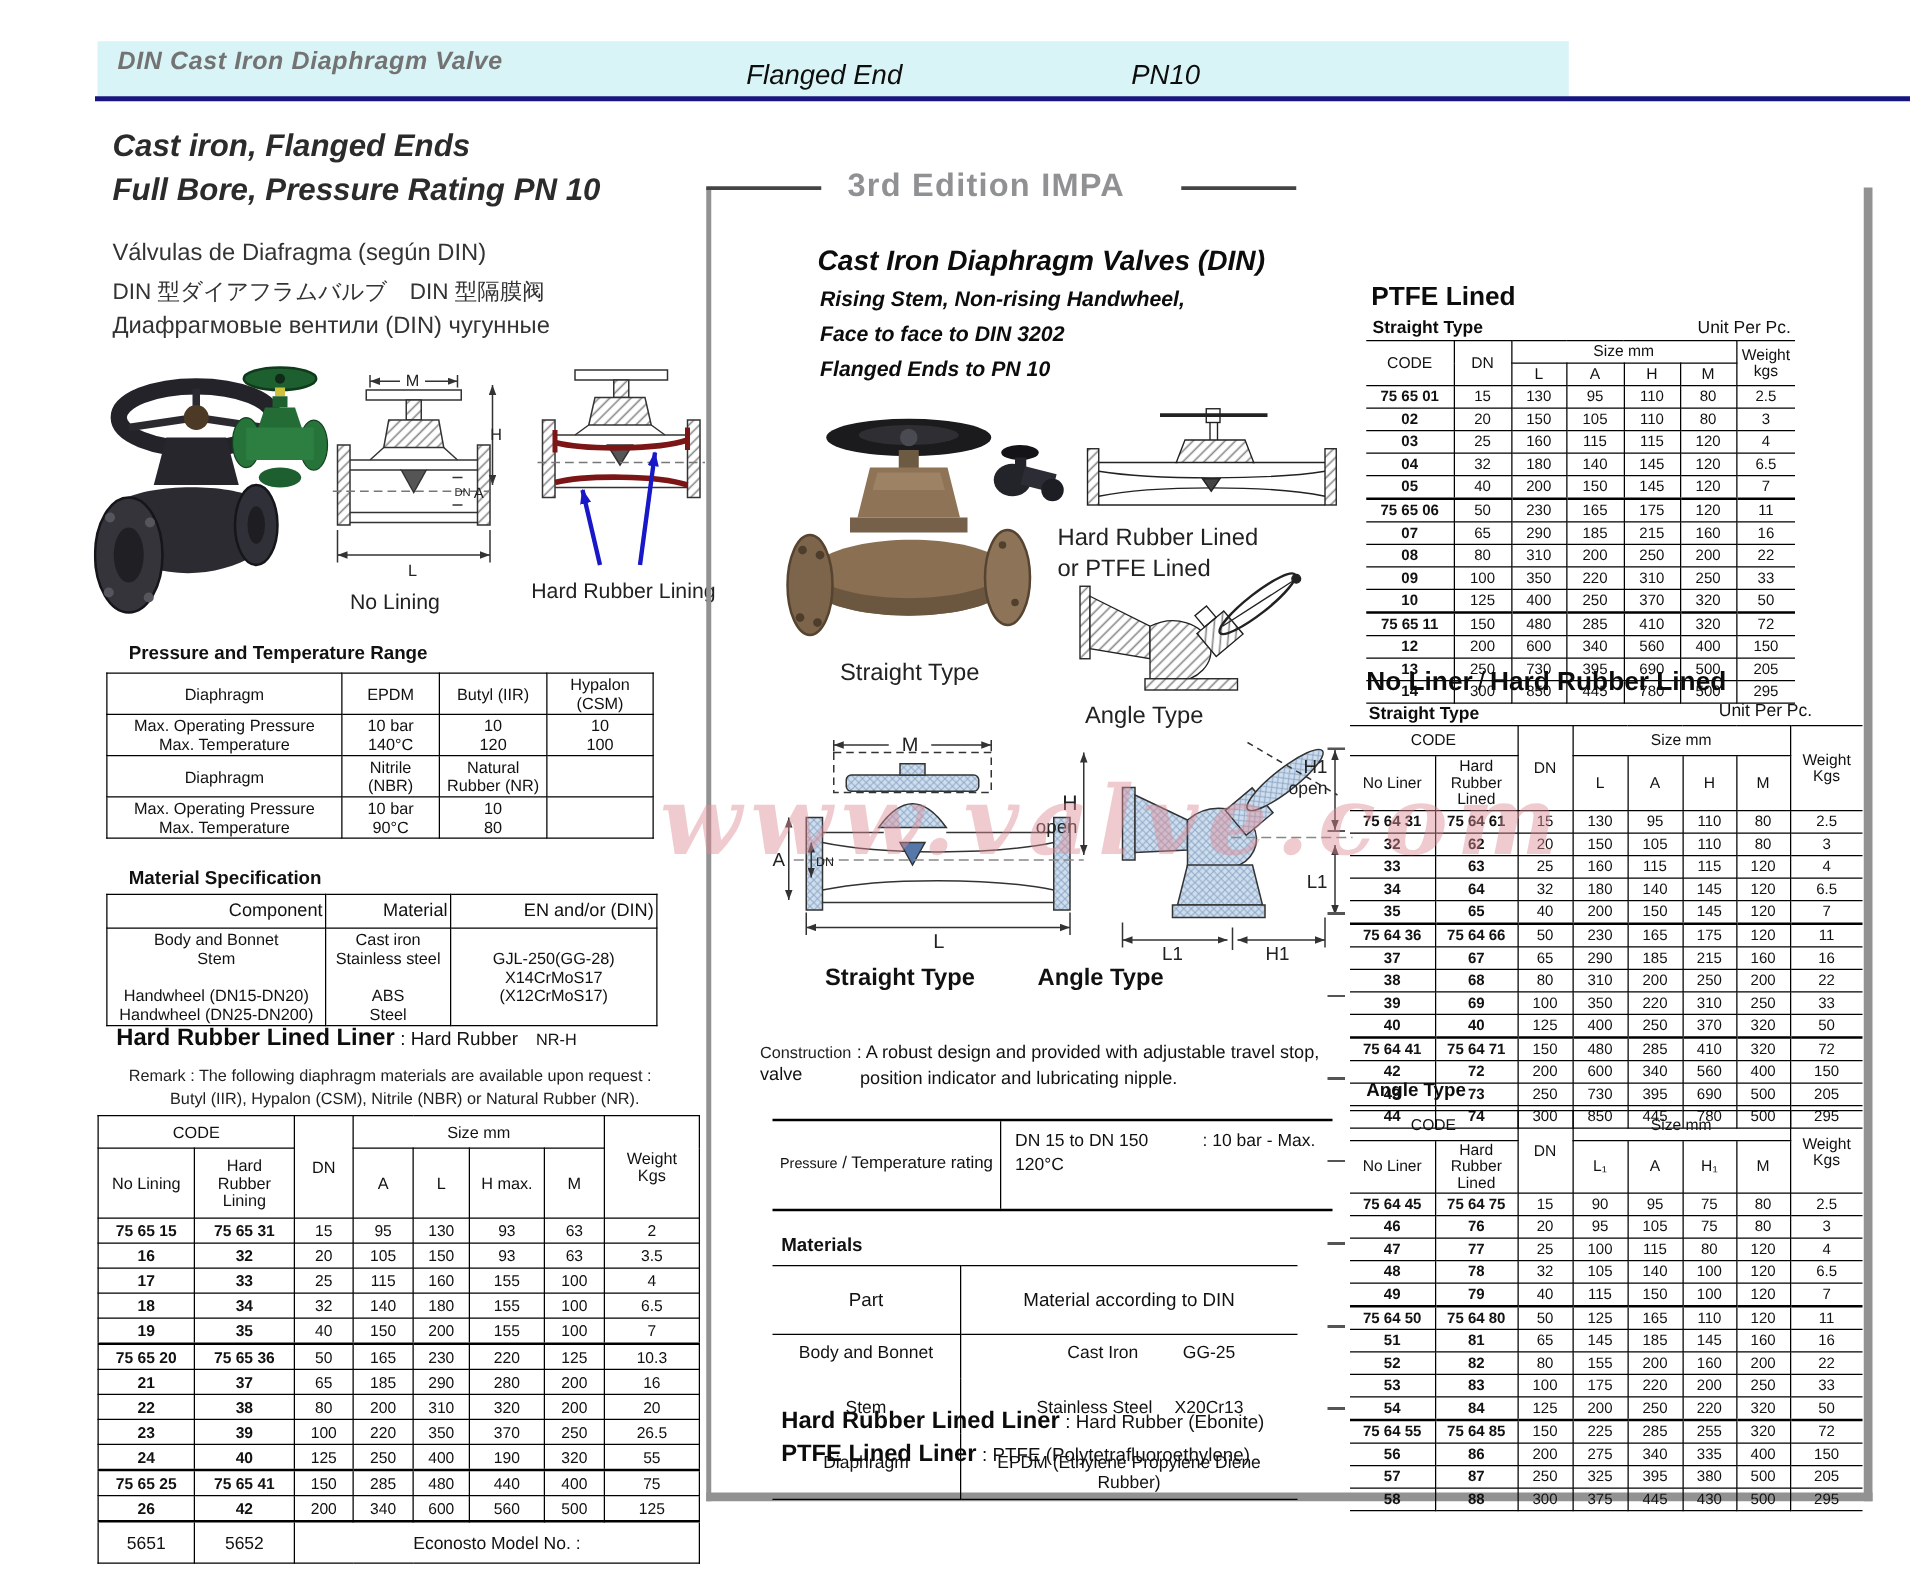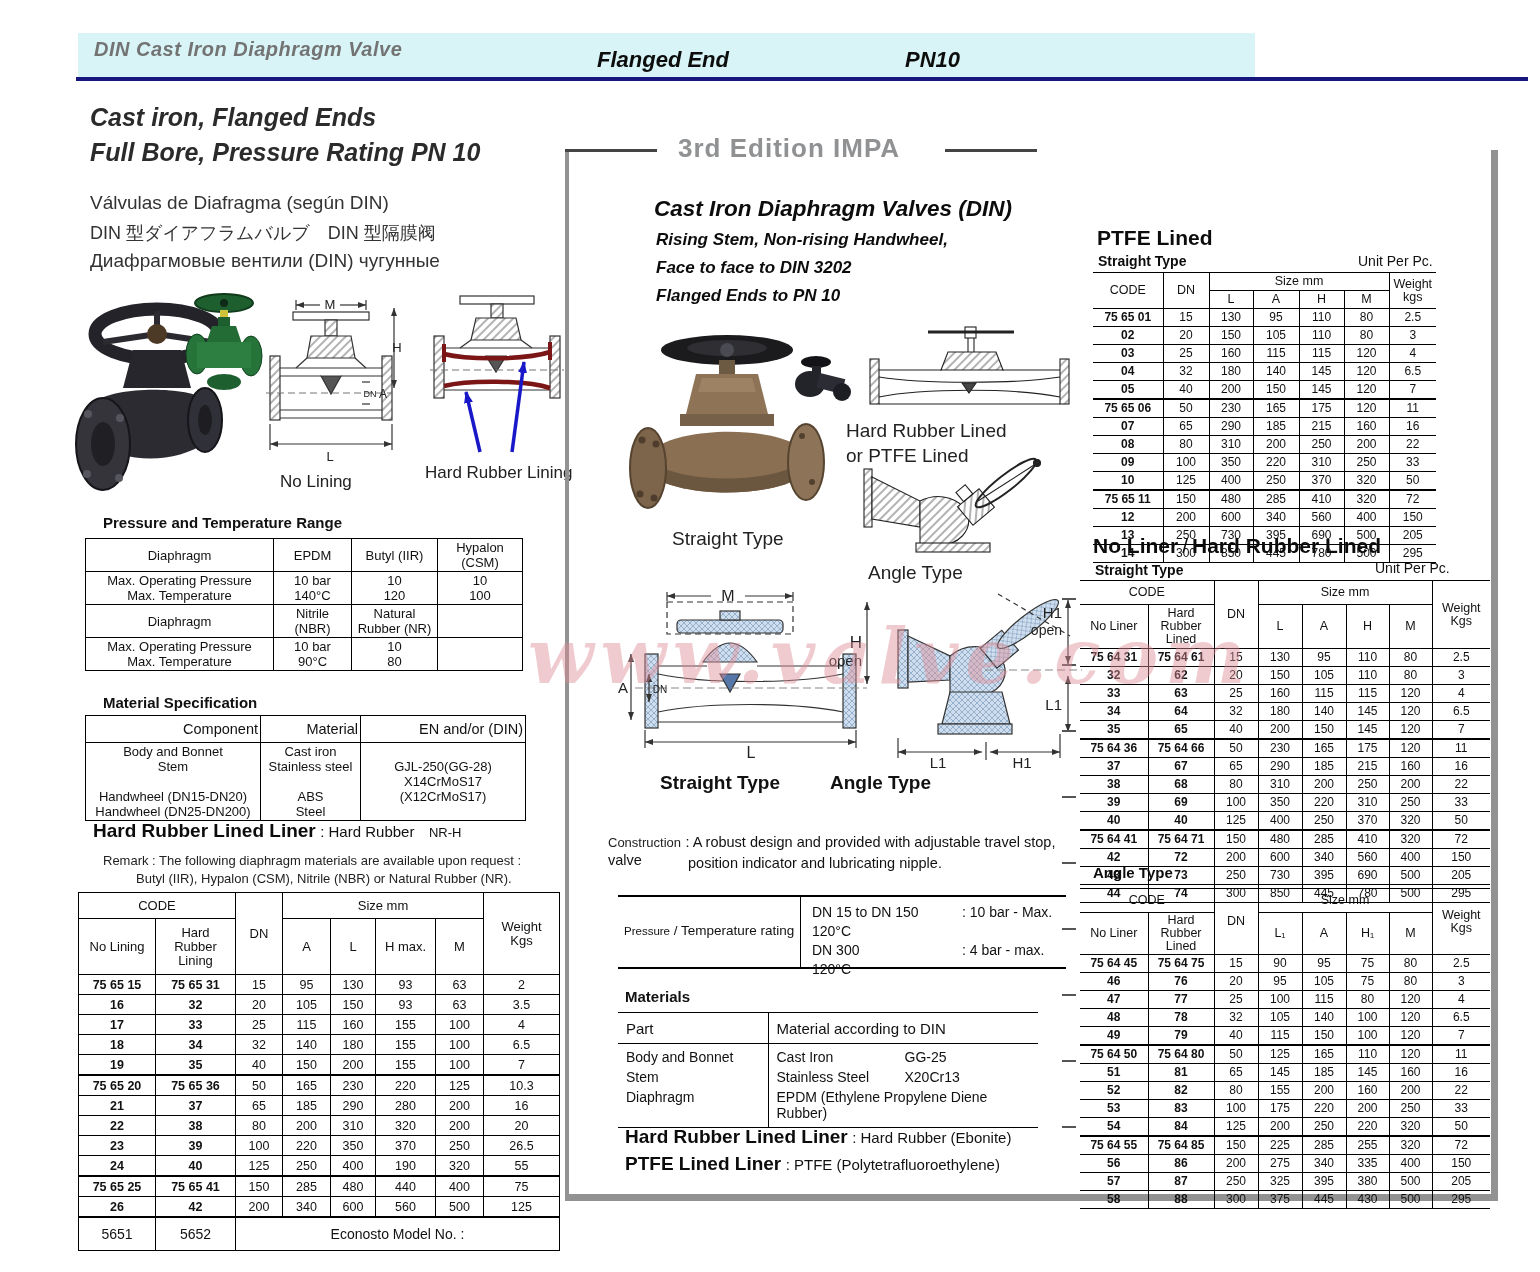--- a/index.html
+++ b/index.html
@@ -3,21 +3,21 @@
 <meta charset="utf-8">
 <style>
   html,body{margin:0;padding:0}
   body{width:1540px;height:1272px;position:relative;background:#fff;overflow:hidden;
        font-family:"Liberation Sans","DejaVu Sans",sans-serif;color:#111}
   .abs{position:absolute}
   .pre{white-space:pre-line}
   
   .band{background:#d8f4f6}
   .h-title{font-style:italic;font-weight:bold;font-size:20px;letter-spacing:.5px;color:#737373}
-  .h-sub{font-style:italic;font-weight:bold;font-size:22px;color:#0d0d0d}
+  .h-sub{font-style:italic;font-weight:normal;font-size:22px;color:#0d0d0d}
   .navyline{background:#16167e}
   
   .l-head{font-style:italic;font-weight:bold;font-size:25px;color:#2b2b2b}
   .l-lang{font-size:19px;color:#333}
   .sec-title{font-weight:bold;font-size:15px;color:#111}
   .fig-label{font-size:17px;color:#222}
   
   table.tbl{border-collapse:collapse;table-layout:fixed;position:absolute;background:transparent;color:#111}
   table.tbl td{border:1px solid #000;text-align:center;vertical-align:middle;padding:1px 2px;overflow:hidden}
   .gs td{border-top:2px solid #000 !important}
@@ -49,21 +49,21 @@
   .m-label-b{font-size:19px;font-weight:600;color:#111}
   .grayrule{background:#444}
   .panelbar{background:#929292}
   .constr-small{font-size:13px;color:#222}
   .constr-body{font-size:14.5px;color:#111}
   .pt-rate{border-top:2px solid #000;border-bottom:2px solid #000}
   .pt-divider{background:#000}
   .pt-line{font-size:14px;line-height:19px}
   .pt-line .dnc{display:inline-block;width:150px}
   .t-mat{font-size:14px;border-collapse:collapse;table-layout:fixed;position:absolute}
-  .t-mat td{padding:2px 8px;vertical-align:top;text-align:left}
+  .t-mat td{padding:14px 8px;vertical-align:top;text-align:center}
   .t-mat thead td{border-top:1.5px solid #000;border-bottom:1.5px solid #000;height:26px;font-size:15px;vertical-align:middle}
   .t-mat tbody tr:first-child td{padding-top:5px}
   .t-mat tbody tr:last-child td{border-bottom:1.5px solid #000;padding-bottom:6px}
   .t-mat td.mp{border-right:1px solid #000}
   .t-mat .mname{display:inline-block;min-width:128px}
   .liner-bold{font-weight:bold;font-size:19px;color:#0c0c0c}
   .liner-text{font-size:15px;color:#111}
   .liner-code{font-size:13px;color:#111}
   .remark{font-size:13px;color:#222}
   
@@ -601,21 +601,20 @@
 </div>
 <div class="abs constr-body" style="left:688px;top:855px">position indicator and lubricating nipple.</div>
 
 <div class="abs pt-rate" style="left:618px;top:895px;width:448px;height:70px">
   <div class="abs" style="left:6px;top:24px;width:172px">
     <span style="font-size:11.5px">Pressure</span><span style="font-size:13.5px"> / Temperature rating</span>
   </div>
   <div class="abs pt-divider" style="left:182px;top:0;width:1px;height:70px"></div>
   <div class="abs" style="left:194px;top:6px">
     <div class="pt-line"><span class="dnc">DN 15 to DN 150</span><span>: 10 bar - Max. 120°C</span></div>
-    <div class="pt-line"><span class="dnc">DN 300</span><span>: 4 bar - max. 120°C</span></div>
   </div>
 </div>
 
 <div class="abs sec-title" style="left:625px;top:988px">Materials</div>
 <table class="t-mat abs" style="left:618px;top:1012px;width:420px">
   <colgroup>
       <col style="width:150px">
       <col style="width:270px">
     </colgroup>
   <thead>

